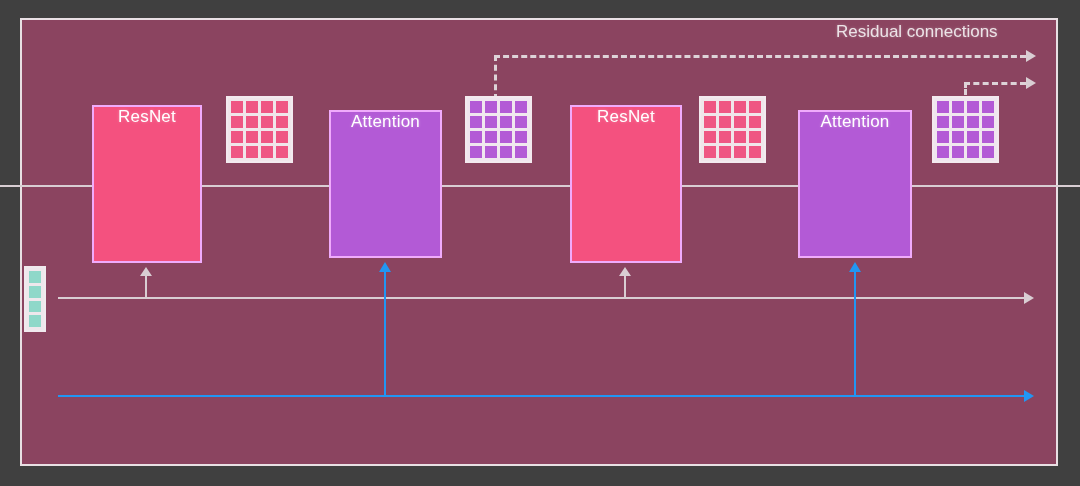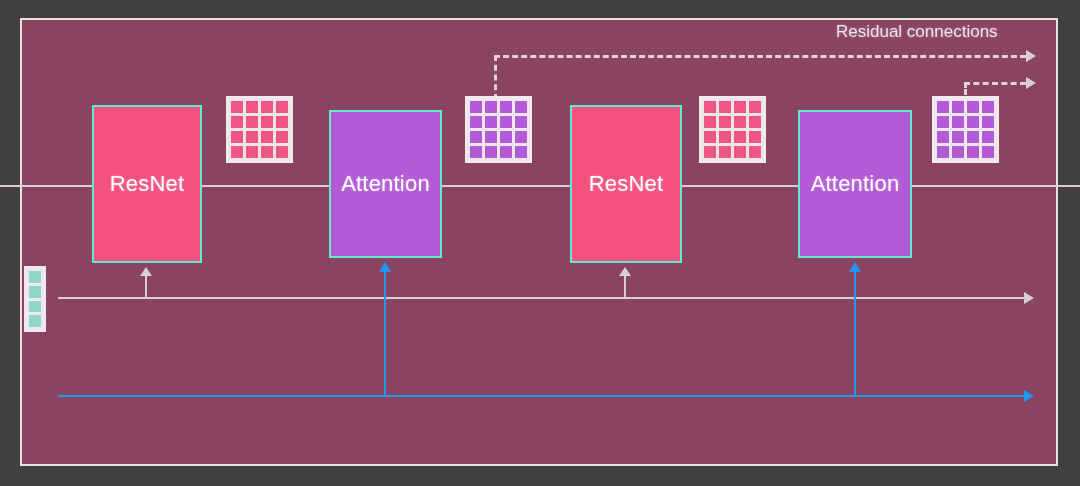--- a/index.html
+++ b/index.html
@@ -36,26 +36,25 @@
     left: 0;
     width: 1080px;
     height: 2px;
     background: #d9ced3;
     top: 185px;
   }
   
   .block {
     position: absolute;
     box-sizing: border-box;
-    border: 2px solid #5eead4;
+    border: 2px solid #f0abfc;
     display: flex;
-    align-items: center;
     justify-content: center;
     color: #ffffff;
-    font-size: 22px;
+    font-size: 17px;
     letter-spacing: .2px;
     text-shadow: 0 0 3px rgba(255,255,255,.35);
   }
   .block.resnet { background: #f4517f; }
   .block.attention { background: #b35ad6; }
 
   
   .grid {
     position: absolute;
     box-sizing: border-box;

